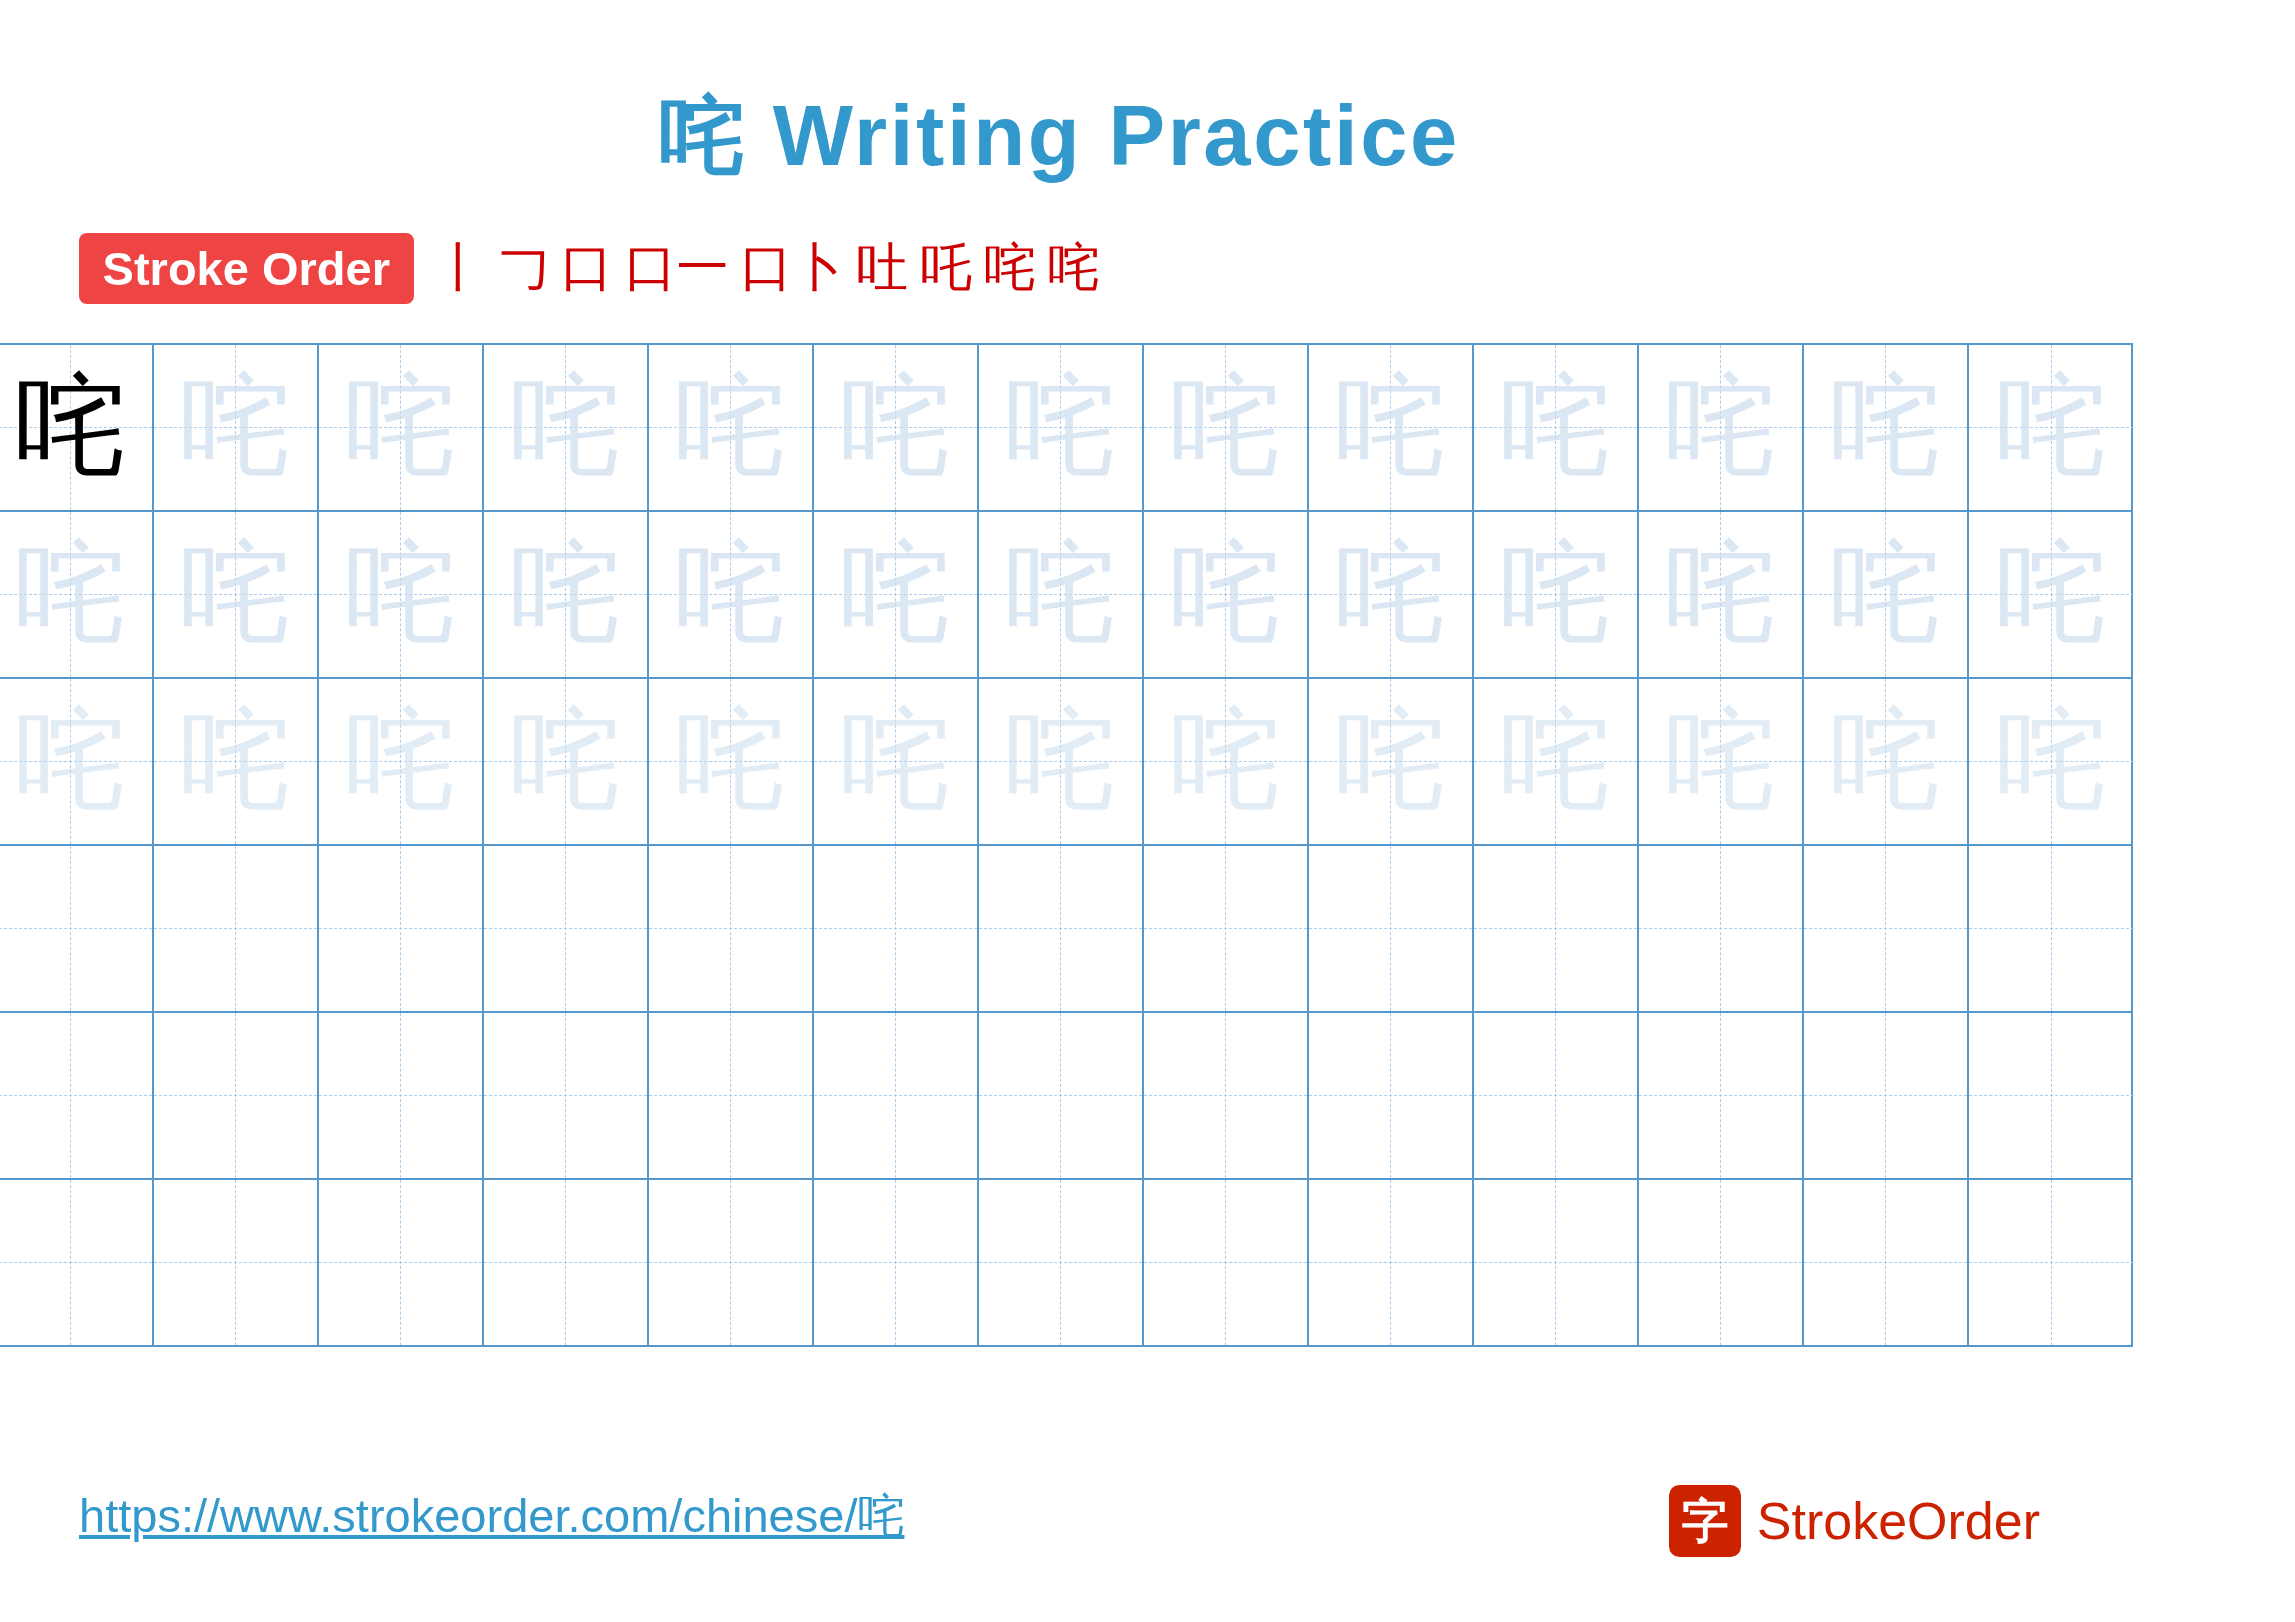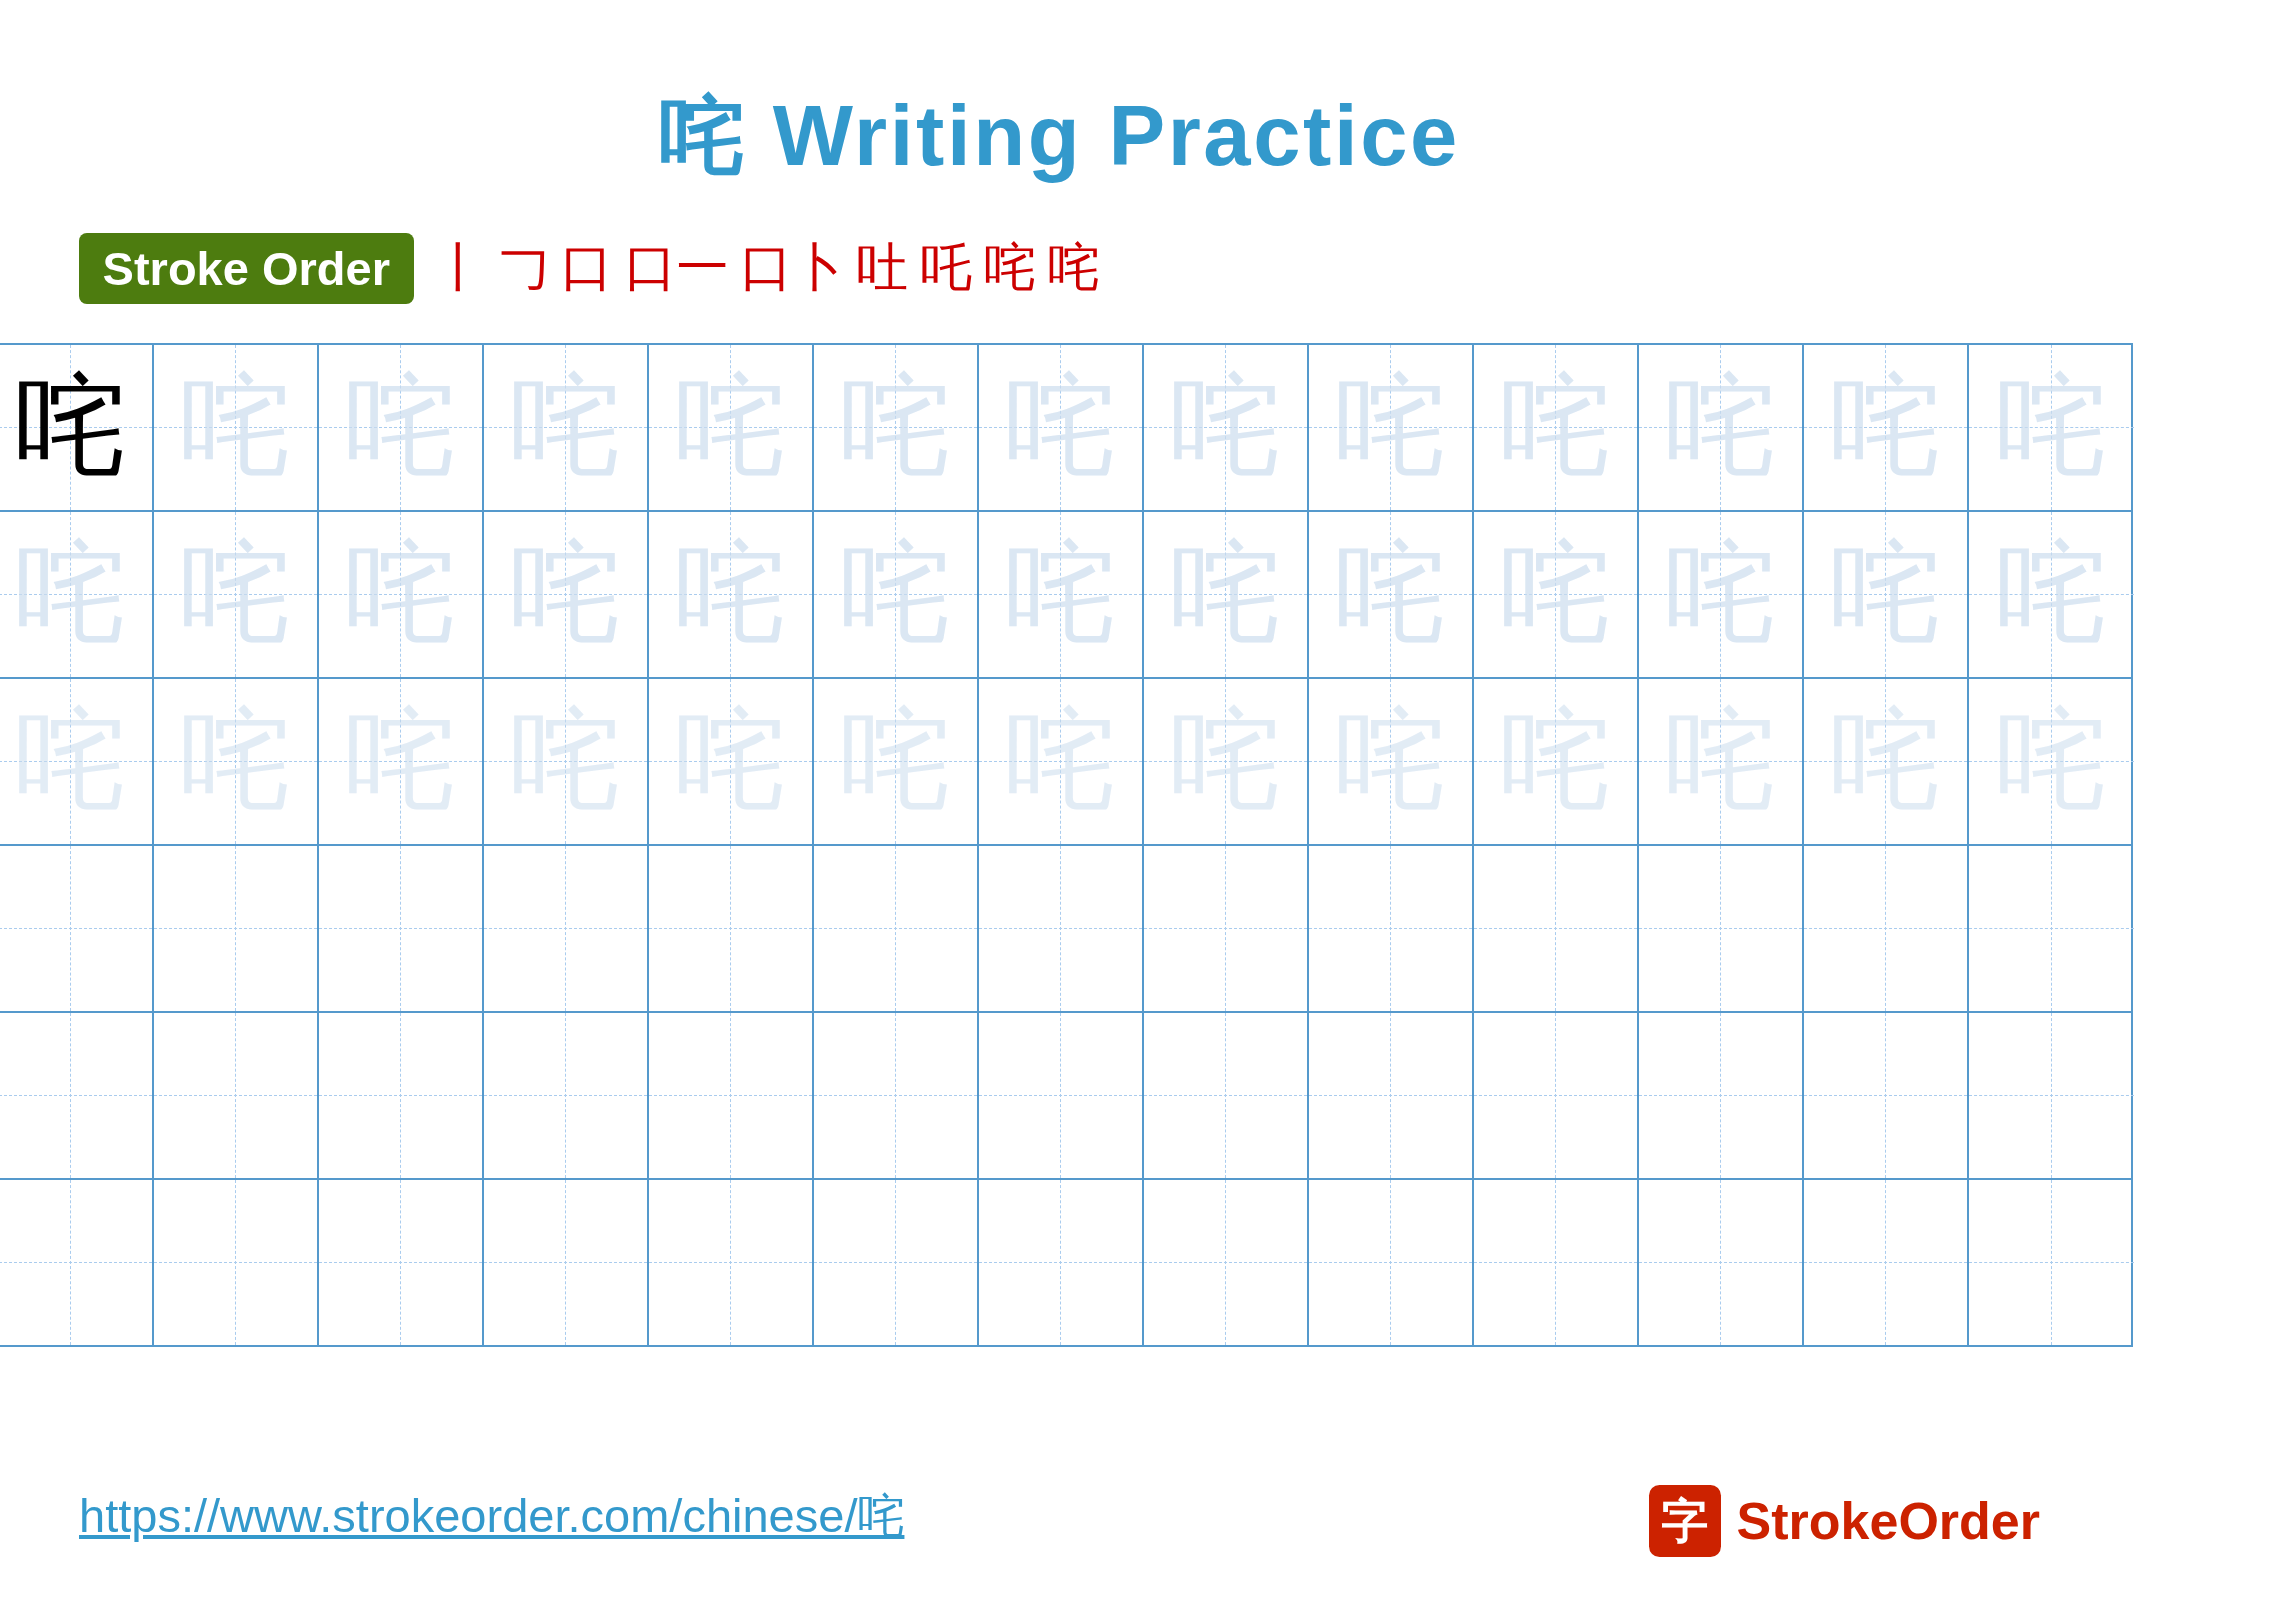--- a/index.html
+++ b/index.html
@@ -33,21 +33,21 @@
     .stroke-order-row {
       display: flex;
       align-items: center;
       margin-top: 39px;
       margin-left: 79px;
       align-self: flex-start;
       gap: 19.6px;
     }
 
     .stroke-order-badge {
-      background: #4d7c0f;
+      background: #ef4444;
       color: #fff;
       font-size: 47px;
       font-weight: bold;
       padding: 7.9px 23.6px;
       border-radius: 7.9px;
     }
 
     .stroke-steps {
       display: flex;
       align-items: center;
@@ -168,21 +168,21 @@
       align-items: center;
       justify-content: center;
       color: white;
       font-size: 47px;
       font-weight: bold;
       font-family: serif;
     }
 
     .logo-text {
       font-size: 52px;
-      font-weight: bold;
+      font-weight: normal;
       color: #222;
     }
 
     .logo-text span {
       color: #cc2200;
     }
   </style>
 </head>
 <body>
 

